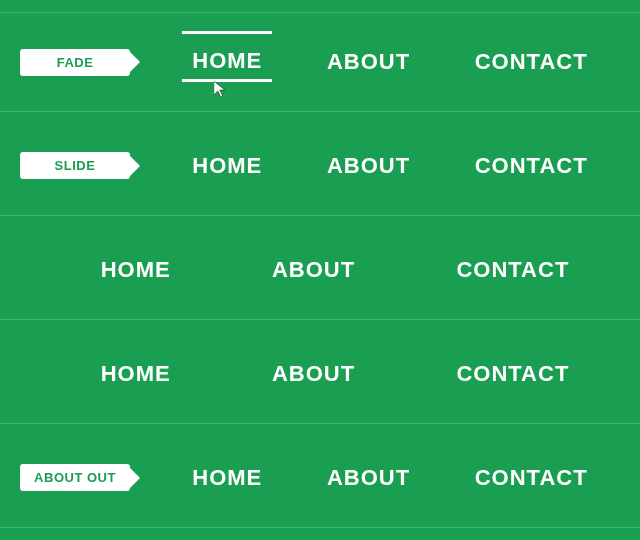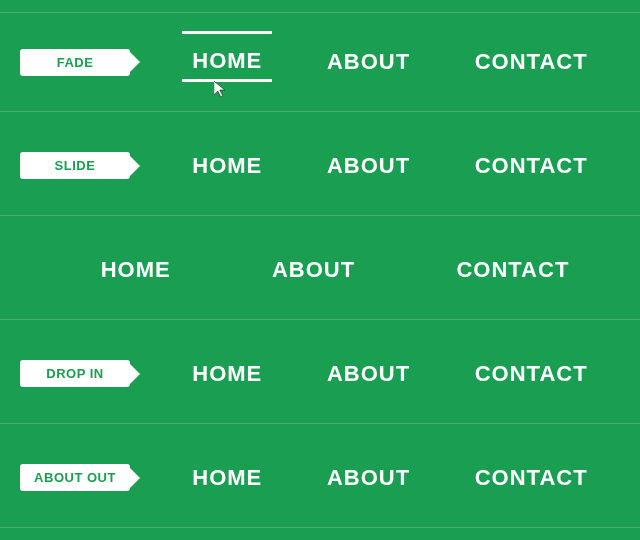--- a/index.html
+++ b/index.html
@@ -123,21 +123,20 @@
       </div>
     </div>
     <div class="nav-row">
       <div class="nav-items">
         <div class="nav-item">HOME</div>
         <div class="nav-item">ABOUT</div>
         <div class="nav-item">CONTACT</div>
       </div>
     </div>
     <div class="nav-row">
-      <div class="label-tag">DROP IN</div>
       <div class="nav-items">
         <div class="nav-item">HOME</div>
         <div class="nav-item">ABOUT</div>
         <div class="nav-item">CONTACT</div>
       </div>
     </div>
     <div class="nav-row">
       <div class="label-tag">ABOUT OUT</div>
       <div class="nav-items">
         <div class="nav-item">HOME</div>

